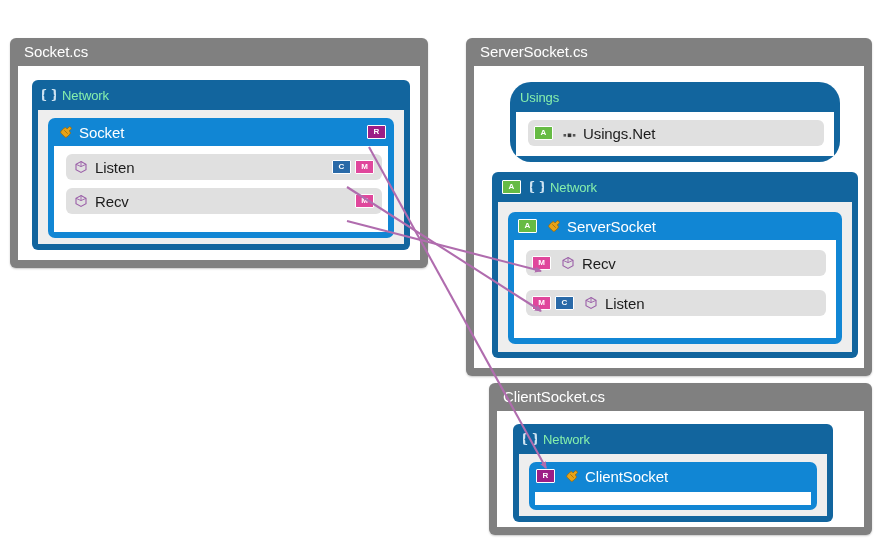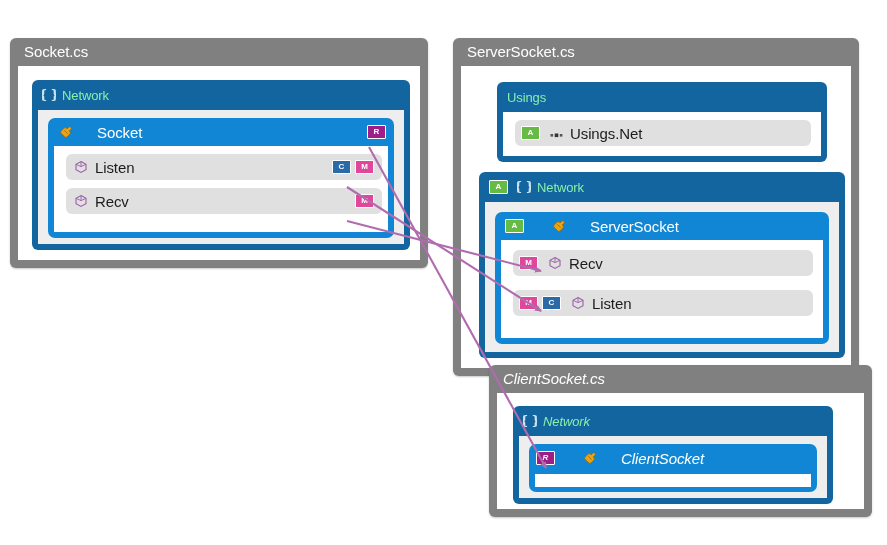--- a/index.html
+++ b/index.html
@@ -71,21 +71,20 @@
   
   .cls-box{
     position:absolute;
     background:#1186d4;
     border-radius:7px;
   }
   .cls-head{
     position:absolute;left:0;top:0;right:0;height:28px;
     display:flex;align-items:center;padding-left:10px;
     box-sizing:border-box;
-    gap:18px;
   }
   .cls-label{
     font-size:15px;color:#ffffff;white-space:nowrap;letter-spacing:-0.1px;
   }
   .cls-body{
     position:absolute;left:6px;right:6px;top:28px;bottom:6px;
     background:#ffffff;
   }
 
   
@@ -198,25 +197,25 @@
           </span>
           <span class="member-label">Recv</span>
           <div class="badge-wrap" style="right:8px;top:6px;">
             <span class="badge M">M</span>
           </div>
         </div>
       </div>
     </div>
   </div>
 
-  <div class="file-box" style="left:453px;top:38px;width:406px;height:338px;">
+  <div class="file-box" style="left:466px;top:38px;width:406px;height:338px;">
     <div class="file-title">ServerSocket.cs</div>
     <div class="file-body"></div>
 
-    <div class="ns-box" style="left:44px;top:44px;width:330px;height:80px;">
+    <div class="ns-box" style="left:44px;top:44px;width:330px;height:80px;border-radius:21px;">
       <div class="ns-head">
         <span class="ns-label">Usings</span>
       </div>
       <div class="ns-body plain"></div>
 
       <div class="member" style="left:18px;top:38px;width:296px;height:26px;padding-left:6px;">
         <div class="badge-wrap" style="position:relative;left:0;top:0;margin-right:10px;">
           <span class="badge A">A</span>
         </div>
         <span class="ico ico-using">
@@ -282,21 +281,21 @@
               <path d="M7 1.6 L12 4.3 L12 9.7 L7 12.4 L2 9.7 L2 4.3 Z" fill="none" stroke="#9b5fa8" stroke-width="1.1"></path>
               <path d="M7 1.6 L7 6.6 M7 6.6 L2 4.3 M7 6.6 L12 4.3" stroke="#9b5fa8" stroke-width="0.9" fill="none"></path>
             </svg>
           </span>
           <span class="member-label">Listen</span>
         </div>
       </div>
     </div>
   </div>
 
-  <div class="file-box" style="left:489px;top:365px;width:383px;height:152px;font-style:italic;">
+  <div class="file-box" style="left:489px;top:383px;width:383px;height:152px;">
     <div class="file-title">ClientSocket.cs</div>
     <div class="file-body"></div>
 
     <div class="ns-box" style="left:24px;top:41px;width:320px;height:98px;">
       <div class="ns-head">
         <span class="ico ico-ns">
           <svg width="14" height="16" viewBox="0 0 14 16">
             <text x="7" y="12" text-anchor="middle" font-size="13" font-family="DejaVu Sans, sans-serif" fill="#cfe4f2">❴❵</text>
           </svg>
         </span>

